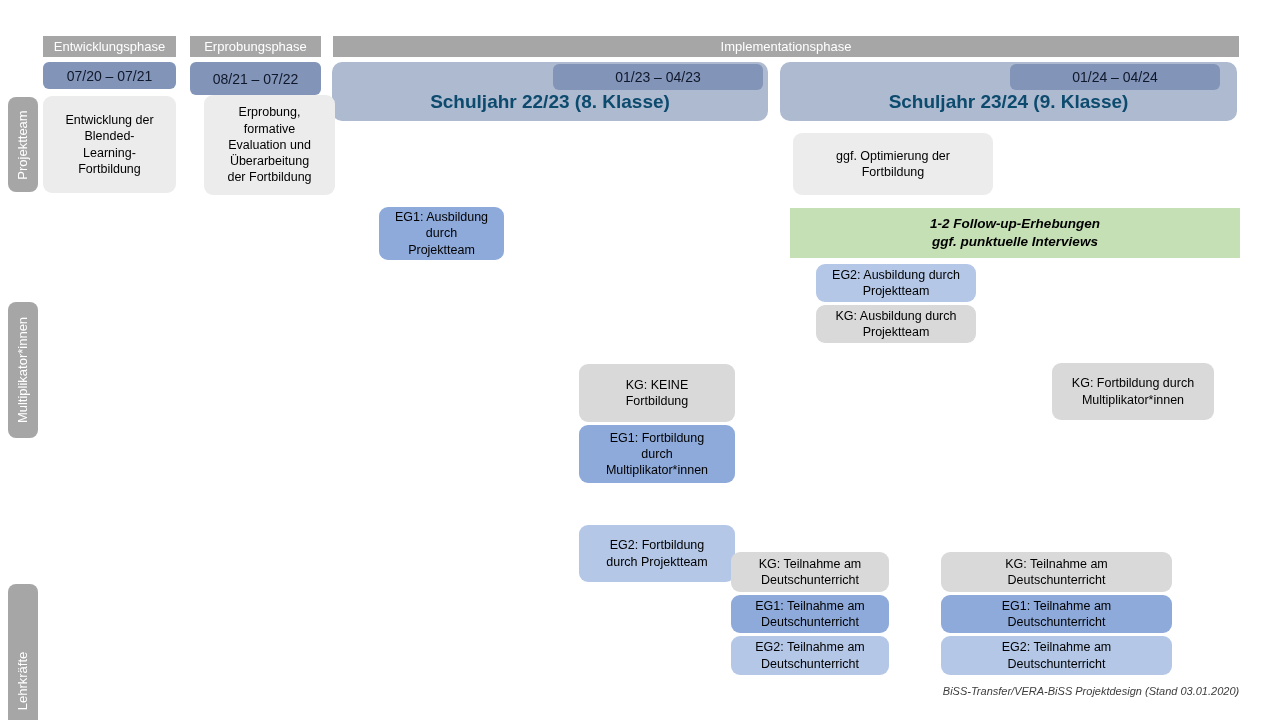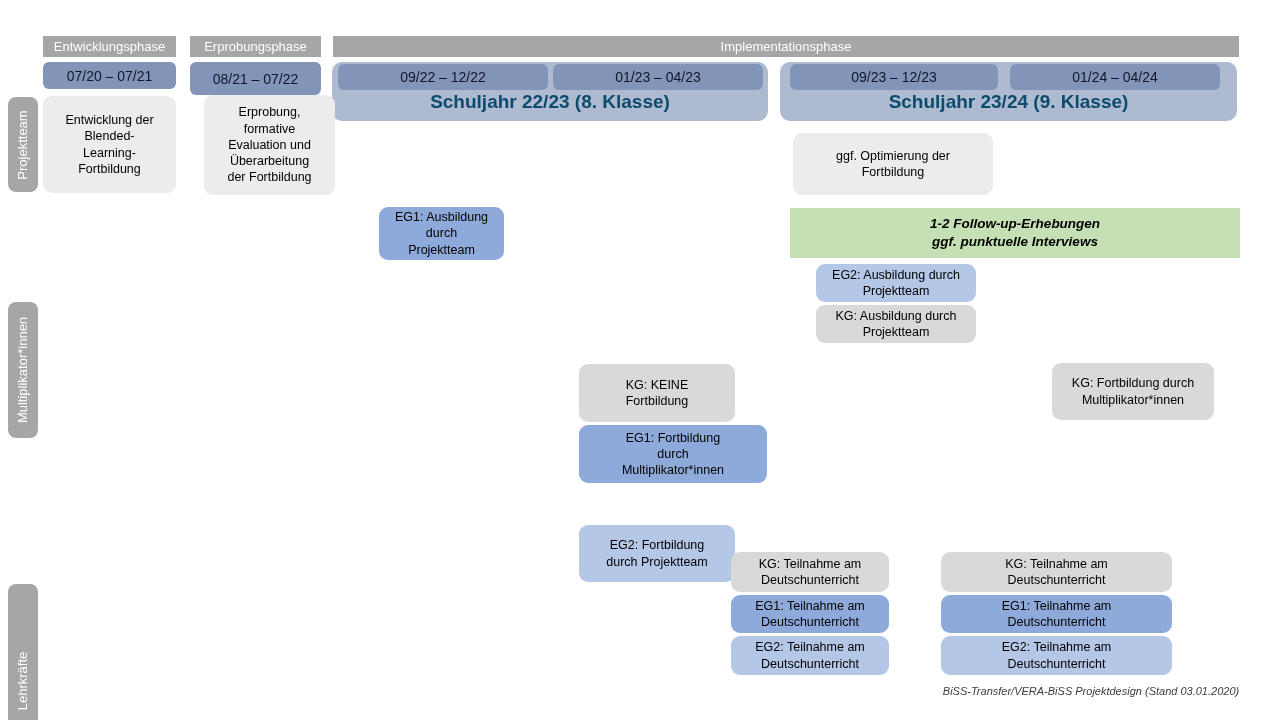--- a/index.html
+++ b/index.html
@@ -42,23 +42,21 @@
 
   <div class="abs phase-hdr" style="left:43px;top:36px;width:133px;height:21px;">Entwicklungsphase</div>
   <div class="abs phase-hdr" style="left:190px;top:36px;width:131px;height:21px;">Erprobungsphase</div>
   <div class="abs phase-hdr" style="left:333px;top:36px;width:906px;height:21px;">Implementationsphase</div>
 
   <div class="abs banner" style="left:332px;top:62px;width:436px;height:59px;">Schuljahr 22/23 (8. Klasse)</div>
   <div class="abs banner" style="left:780px;top:62px;width:457px;height:59px;">Schuljahr 23/24 (9. Klasse)</div>
 
   <div class="abs pill" style="left:43px;top:62px;width:133px;height:27px;">07/20 – 07/21</div>
   <div class="abs pill" style="left:190px;top:62px;width:131px;height:33px;">08/21 – 07/22</div>
-  <div class="abs pill" style="left:338px;top:64px;width:210px;height:26px;">09/22 – 12/22</div>
   <div class="abs pill" style="left:553px;top:64px;width:210px;height:26px;">01/23 – 04/23</div>
-  <div class="abs pill" style="left:790px;top:64px;width:208px;height:26px;">09/23 – 12/23</div>
   <div class="abs pill" style="left:1010px;top:64px;width:210px;height:26px;">01/24 – 04/24</div>
 
   <div class="abs sidebar-bar vwrap" style="left:8px;top:97px;width:30px;height:95px;">
     <div class="vtext">Projektteam</div>
   </div>
   <div class="abs sidebar-bar vwrap" style="left:8px;top:207px;width:30px;height:136px;">
     <div class="vtext">Multiplikator*innen</div>
   </div>
   <div class="abs sidebar-bar vwrap" style="left:8px;top:353px;width:30px;height:194px;">
     <div class="vtext">Lehrkräfte</div>
@@ -83,21 +81,21 @@
   <div class="abs green-banner" style="left:790px;top:208px;width:450px;height:50px;font-style:italic;">1-2 Follow-up-Erhebungen
 ggf. punktuelle Interviews</div>
 
   <div class="abs box box-blue-light" style="left:816px;top:264px;width:160px;height:38px;">EG2: Ausbildung durch
 Projektteam</div>
   <div class="abs box box-gray" style="left:816px;top:305px;width:160px;height:38px;">KG: Ausbildung durch
 Projektteam</div>
 
   <div class="abs box box-gray" style="left:579px;top:364px;width:156px;height:58px;">KG: KEINE
 Fortbildung</div>
-  <div class="abs box box-blue" style="left:579px;top:425px;width:188px;height:58px;">EG1: Fortbildung
+  <div class="abs box box-blue" style="left:579px;top:425px;width:156px;height:58px;">EG1: Fortbildung
 durch
 Multiplikator*innen</div>
   <div class="abs box box-blue-light" style="left:579px;top:486px;width:156px;height:57px;margin-top:39px;">EG2: Fortbildung
 durch Projektteam</div>
 
   <div class="abs box box-gray" style="left:1052px;top:363px;width:162px;height:57px;">KG: Fortbildung durch
 Multiplikator*innen</div>
 
   <div class="abs box box-gray" style="left:731px;top:552px;width:158px;height:40px;">KG: Teilnahme am
 Deutschunterricht</div>

